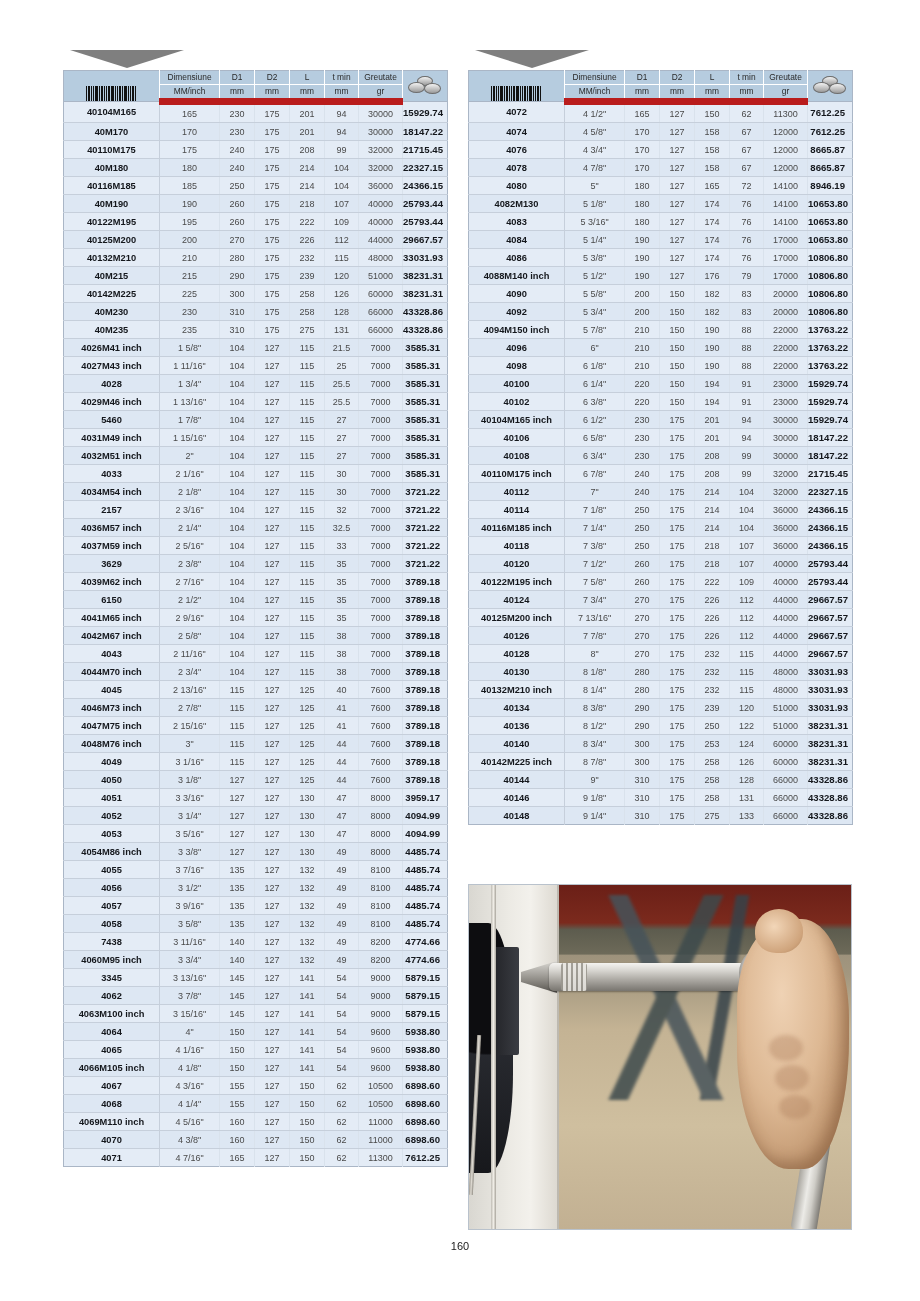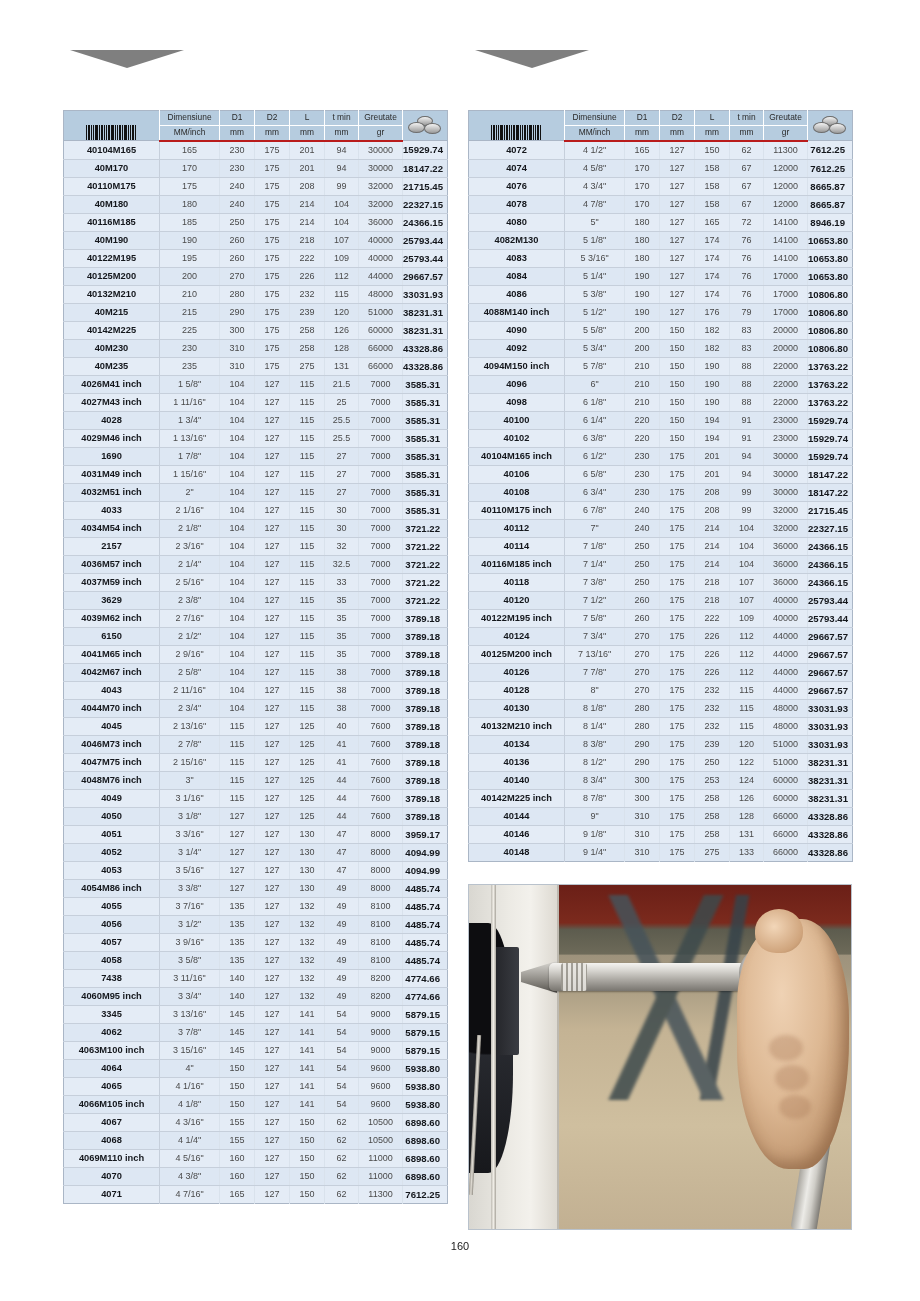--- a/index.html
+++ b/index.html
@@ -51,42 +51,41 @@
     border-top: 18px solid #7f7f7f;
   }
 
   
   table.spec {
     border-collapse: collapse;
     width: 384px;
     table-layout: fixed;
     background: #e4ecf6;
     border: 1px solid #aab6c6;
-    margin-top: 40px;
   }
   table.spec td, table.spec th {
     padding: 0;
     margin: 0;
   }
 
   
   .hdr-cell {
     background: #b6ccdf;
     color: #2a2a2a;
     font-size: 8.4px;
     font-weight: normal;
     text-align: center;
     height: 13px;
     line-height: 13px;
     border-right: 1px solid #ffffff;
     border-bottom: 1px solid #ffffff;
     white-space: nowrap;
   }
   .hdr-cell.sub {
-    border-bottom: 2px solid #b91c1c;
+    border-bottom: 7px solid #b91c1c;
   }
   .hdr-barcode {
     background: #b6ccdf;
     border-right: 1px solid #ffffff;
     border-bottom: 1px solid #aab6c6;
     text-align: center;
     vertical-align: middle;
   }
   .hdr-icon {
     background: #b6ccdf;
@@ -527,21 +526,21 @@
             <td class="code">4029M46 inch</td>
             <td class="dim">1 13/16"</td>
             <td class="d1">104</td>
             <td class="d2">127</td>
             <td class="l">115</td>
             <td class="t">25.5</td>
             <td class="g">7000</td>
             <td class="price">3585.31</td>
           </tr>
           <tr>
-            <td class="code">1690</td>
+            <td class="code">5460</td>
             <td class="dim">1 7/8"</td>
             <td class="d1">104</td>
             <td class="d2">127</td>
             <td class="l">115</td>
             <td class="t">27</td>
             <td class="g">7000</td>
             <td class="price">3585.31</td>
           </tr>
           <tr>
             <td class="code">4031M49 inch</td>

